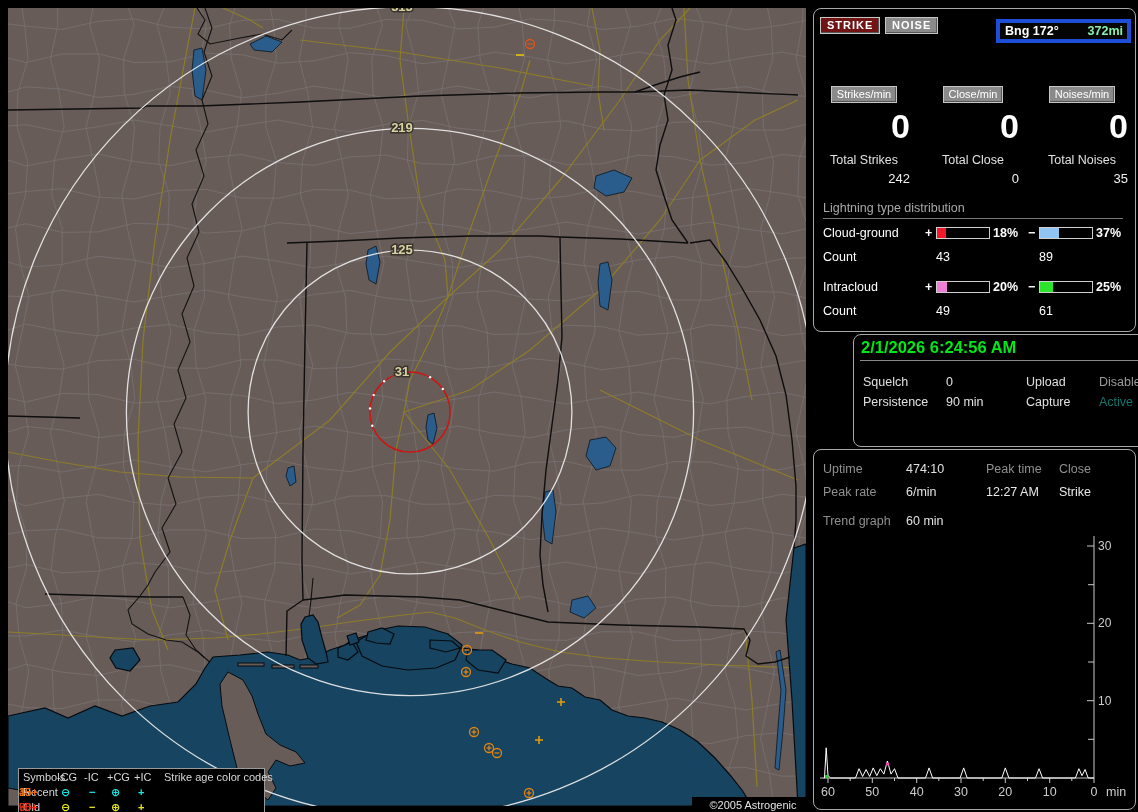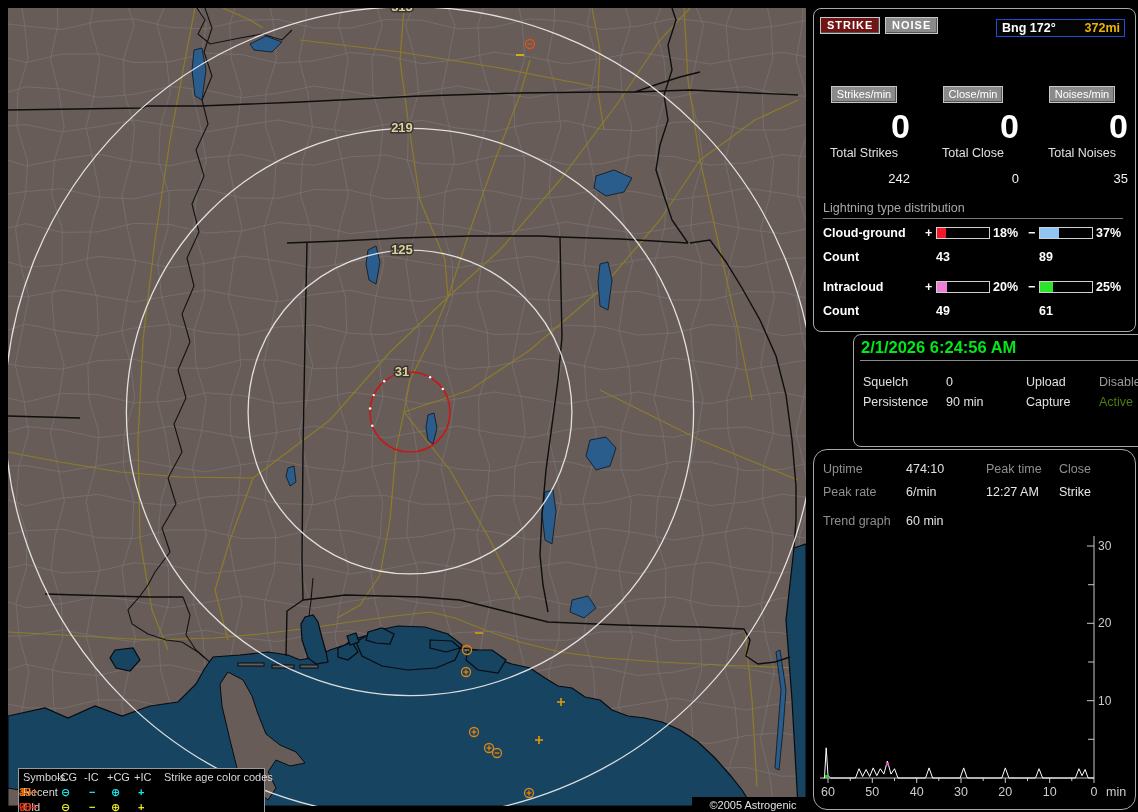--- a/index.html
+++ b/index.html
@@ -15,42 +15,42 @@
   #map-legend span{position:absolute;white-space:nowrap;line-height:14px;}
   .lg-r1{top:1px;} .lg-r2{top:16px;} .lg-r3{top:31px;}
   
   #copyright{left:684px;top:789px;width:122px;height:17px;background:#000;color:#e2e2e2;
       font-size:11px;line-height:17px;text-align:center;}
   
   .pbox{position:absolute;left:813px;width:321px;background:#000;border:1px solid #a8a8a8;
       border-radius:8px;color:#e0e0e0;font-size:12.5px;}
   #box1{top:8px;height:322px;}
   #box2{top:334px;height:111px;margin-left:40px;}
-  #box3{top:449px;height:359px;border-radius:14px;}
+  #box3{top:449px;height:359px;}
   .btn{position:absolute;background:#8a8a8a;color:#fff;border:1px solid #c6c6c6;
       box-shadow:inset -1px -1px 0 #555;font-size:11px;line-height:13px;padding:1px 6px;
       white-space:nowrap;cursor:default;}
   #strike-btn{left:6px;top:8px;background:#701414;font-weight:bold;letter-spacing:1px;}
   #noise-btn{left:71px;top:8px;font-weight:bold;letter-spacing:1px;}
   #bng-box{position:absolute;left:182px;top:10px;width:127px;height:16px;background:#050505;
-      border:1px solid #1d4ed8;font-weight:bold;font-size:12.5px;line-height:16px;text-align:center;}
+      border:4px solid #1d4ed8;font-weight:bold;font-size:12.5px;line-height:16px;text-align:center;}
   #bng-box .bl{position:absolute;left:5px;color:#fff;}
-  #bng-box .bv{position:absolute;right:4px;color:#eab308;}
+  #bng-box .bv{position:absolute;right:4px;color:#86efac;}
   .ccol{position:absolute;top:56px;width:92px;margin-top:21px;}
   .ccol .cbtn{position:relative;display:block;width:fit-content;margin:0 auto;background:#8a8a8a;
       color:#fff;border:1px solid #c6c6c6;box-shadow:inset -1px -1px 0 #555;
       font-size:11px;line-height:13px;padding:1px 5px;white-space:nowrap;}
   .ccol .cval{position:absolute;top:22px;right:0;font-size:34px;font-weight:bold;color:#fff;line-height:36px;}
-  .ccol .ctl{position:absolute;top:60px;width:100%;text-align:center;color:#e0e0e0;white-space:nowrap;}
+  .ccol .ctl{position:absolute;top:67px;width:100%;text-align:center;color:#e0e0e0;white-space:nowrap;}
   .ccol .ctv{position:absolute;top:85px;right:0;color:#f0f0f0;font-size:13px;}
   #dist-title{position:absolute;left:9px;top:192px;width:300px;color:#a8a8a8;
       border-bottom:1px solid #787878;padding-bottom:3px;}
   .drow{position:absolute;left:9px;width:305px;height:15px;}
   .drow span{position:absolute;white-space:nowrap;}
-  .dname{left:0;font-weight:bold;color:#fff;}
+  .dname{left:0;font-weight:normal;color:#fff;}
   .dsign{font-weight:bold;color:#fff;}
   .dbar{display:block;width:52px;height:10px;border:1px solid #d0d0d0;background:#000;top:1px;}
   .dfill{display:block;height:10px;}
   .dpct{font-weight:bold;color:#fff;}
   .row4{position:absolute;left:0;width:310px;height:16px;}
   .row4 span{position:absolute;white-space:nowrap;}
   .c1{left:9px;} .c2{left:92px;} .c3{left:172px;} .c4{left:245px;}
   #datetime{position:absolute;left:7px;top:3px;font-size:16.5px;font-weight:bold;color:#00e818;white-space:nowrap;}
   #date-rule{position:absolute;left:6px;top:25px;width:308px;border-bottom:1px solid #8a8a8a;}
   .dim{color:#8f8f8f;}
@@ -335,21 +335,21 @@
   <div class="row4" style="top:40px">
     <span class="c1">Squelch</span>
     <span class="c2">0</span>
     <span class="c3">Upload</span>
     <span class="c4" style="color:#9a9a9a">Disabled</span>
   </div>
   <div class="row4" style="top:60px">
     <span class="c1">Persistence</span>
     <span class="c2">90 min</span>
     <span class="c3">Capture</span>
-    <span class="c4" style="color:#4d7c0f">Active</span>
+    <span class="c4" style="color:#0f766e">Active</span>
   </div>
 </div>
 
 <div id="box3" class="pbox">
   <div class="row4" style="top:12px">
     <span class="c1 dim">Uptime</span>
     <span class="c2">474:10</span>
     <span class="c3" style="color:#8f8f8f">Peak time</span>
     <span class="c4" style="color:#8f8f8f">Close</span>
   </div>

